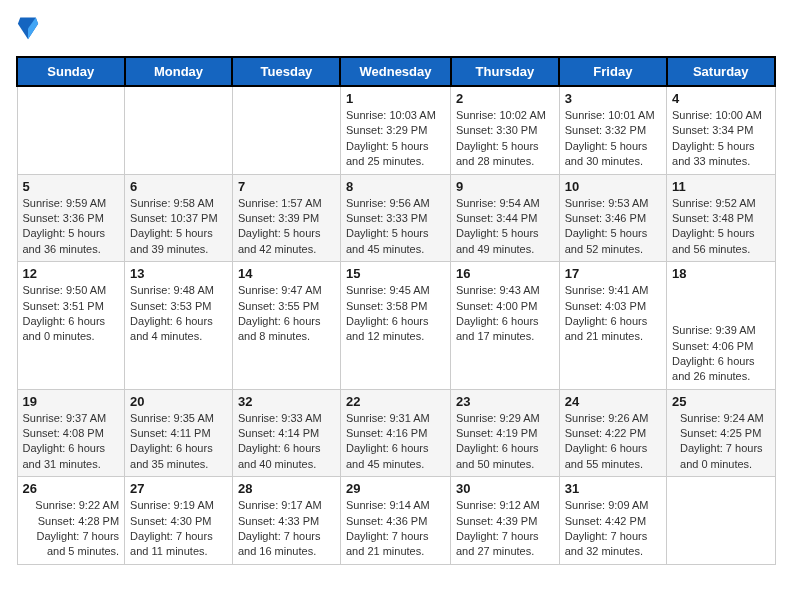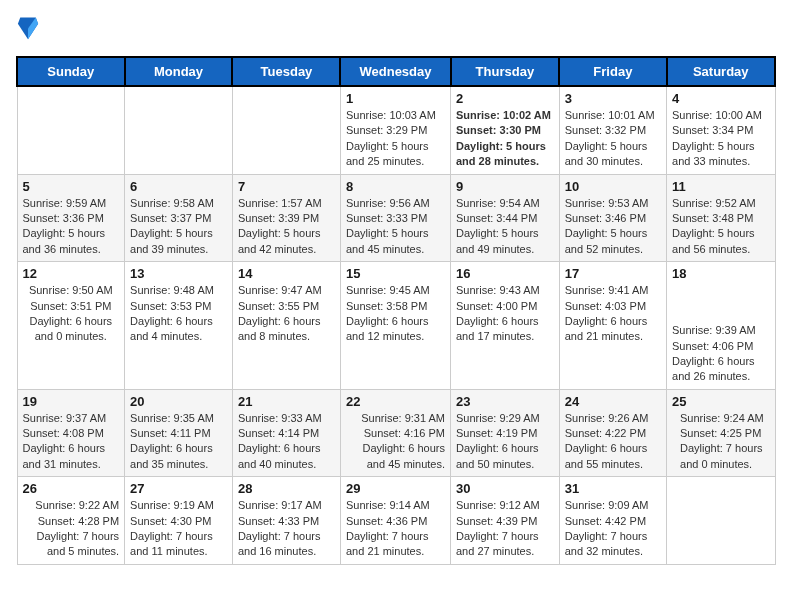--- a/index.html
+++ b/index.html
@@ -128,21 +128,21 @@
         <td class="empty-cell"></td>
         <td class="empty-cell"></td>
         <td>
           <div class="day-number">1</div>
           <div class="day-info" style="white-space: pre-line;">Sunrise: 10:03 AM
 Sunset: 3:29 PM
 Daylight: 5 hours and 25 minutes.</div>
         </td>
         <td>
           <div class="day-number">2</div>
-          <div class="day-info" style="white-space: pre-line; font-weight: bold;">Sunrise: 10:02 AM
+          <div class="day-info" style="white-space: pre-line;">Sunrise: 10:02 AM
 Sunset: 3:30 PM
 Daylight: 5 hours and 28 minutes.</div>
         </td>
         <td>
           <div class="day-number">3</div>
           <div class="day-info" style="white-space: pre-line;">Sunrise: 10:01 AM
 Sunset: 3:32 PM
 Daylight: 5 hours and 30 minutes.</div>
         </td>
         <td>
@@ -155,21 +155,21 @@
       <tr>
         <td>
           <div class="day-number">5</div>
           <div class="day-info" style="white-space: pre-line;">Sunrise: 9:59 AM
 Sunset: 3:36 PM
 Daylight: 5 hours and 36 minutes.</div>
         </td>
         <td>
           <div class="day-number">6</div>
           <div class="day-info" style="white-space: pre-line;">Sunrise: 9:58 AM
-Sunset: 3:37 PM
+Sunset: 10:37 PM
 Daylight: 5 hours and 39 minutes.</div>
         </td>
         <td>
           <div class="day-number">7</div>
           <div class="day-info" style="white-space: pre-line;">Sunrise: 1:57 AM
 Sunset: 3:39 PM
 Daylight: 5 hours and 42 minutes.</div>
         </td>
         <td>
           <div class="day-number">8</div>
@@ -192,21 +192,21 @@
         <td>
           <div class="day-number">11</div>
           <div class="day-info" style="white-space: pre-line;">Sunrise: 9:52 AM
 Sunset: 3:48 PM
 Daylight: 5 hours and 56 minutes.</div>
         </td>
       </tr>
       <tr>
         <td>
           <div class="day-number">12</div>
-          <div class="day-info" style="white-space: pre-line; text-align: center;">Sunrise: 9:50 AM
+          <div class="day-info" style="white-space: pre-line;">Sunrise: 9:50 AM
 Sunset: 3:51 PM
 Daylight: 6 hours and 0 minutes.</div>
         </td>
         <td>
           <div class="day-number">13</div>
           <div class="day-info" style="white-space: pre-line;">Sunrise: 9:48 AM
 Sunset: 3:53 PM
 Daylight: 6 hours and 4 minutes.</div>
         </td>
         <td>
@@ -247,28 +247,28 @@
 Sunset: 4:08 PM
 Daylight: 6 hours and 31 minutes.</div>
         </td>
         <td>
           <div class="day-number">20</div>
           <div class="day-info" style="white-space: pre-line;">Sunrise: 9:35 AM
 Sunset: 4:11 PM
 Daylight: 6 hours and 35 minutes.</div>
         </td>
         <td>
-          <div class="day-number">21</div>
+          <div class="day-number">32</div>
           <div class="day-info" style="white-space: pre-line;">Sunrise: 9:33 AM
 Sunset: 4:14 PM
 Daylight: 6 hours and 40 minutes.</div>
         </td>
         <td>
           <div class="day-number">22</div>
-          <div class="day-info" style="white-space: pre-line; text-align: right;">Sunrise: 9:31 AM
+          <div class="day-info" style="white-space: pre-line;">Sunrise: 9:31 AM
 Sunset: 4:16 PM
 Daylight: 6 hours and 45 minutes.</div>
         </td>
         <td>
           <div class="day-number">23</div>
           <div class="day-info" style="white-space: pre-line;">Sunrise: 9:29 AM
 Sunset: 4:19 PM
 Daylight: 6 hours and 50 minutes.</div>
         </td>
         <td>

